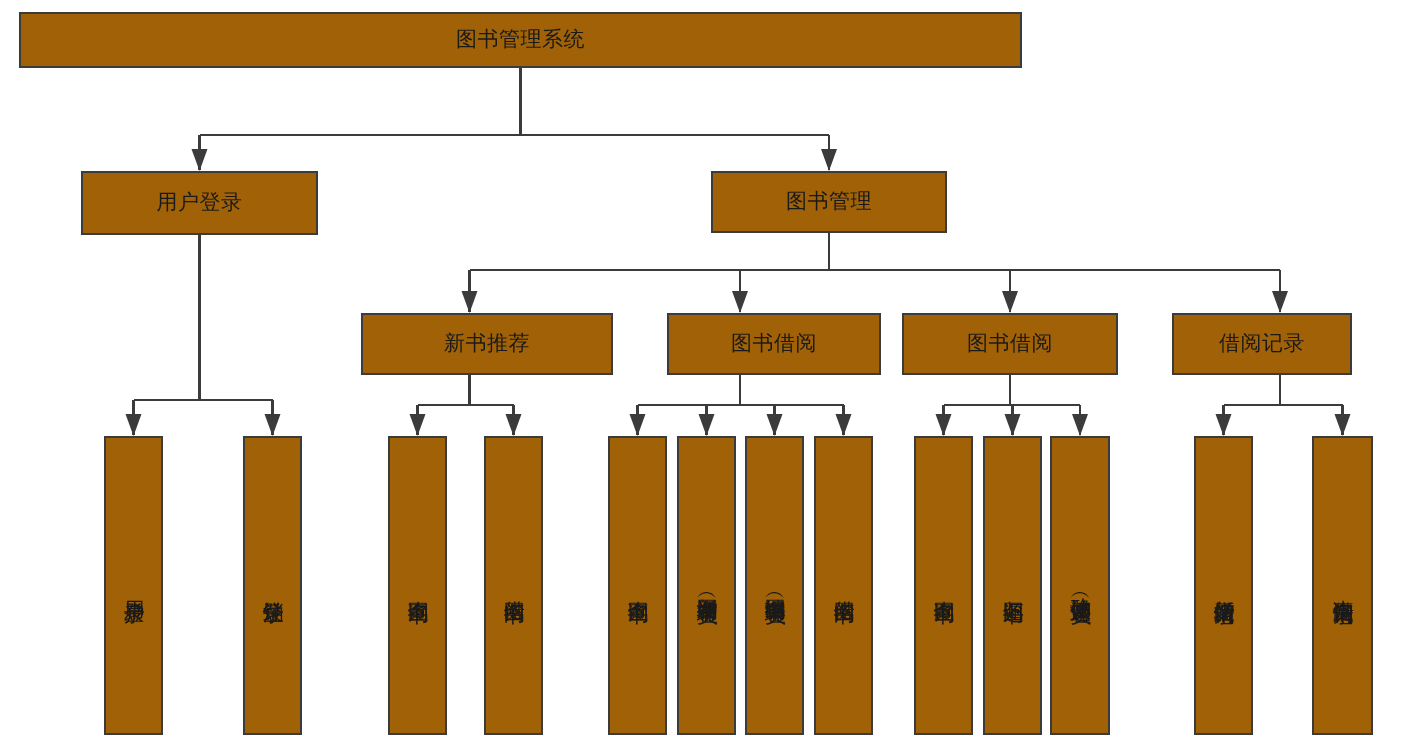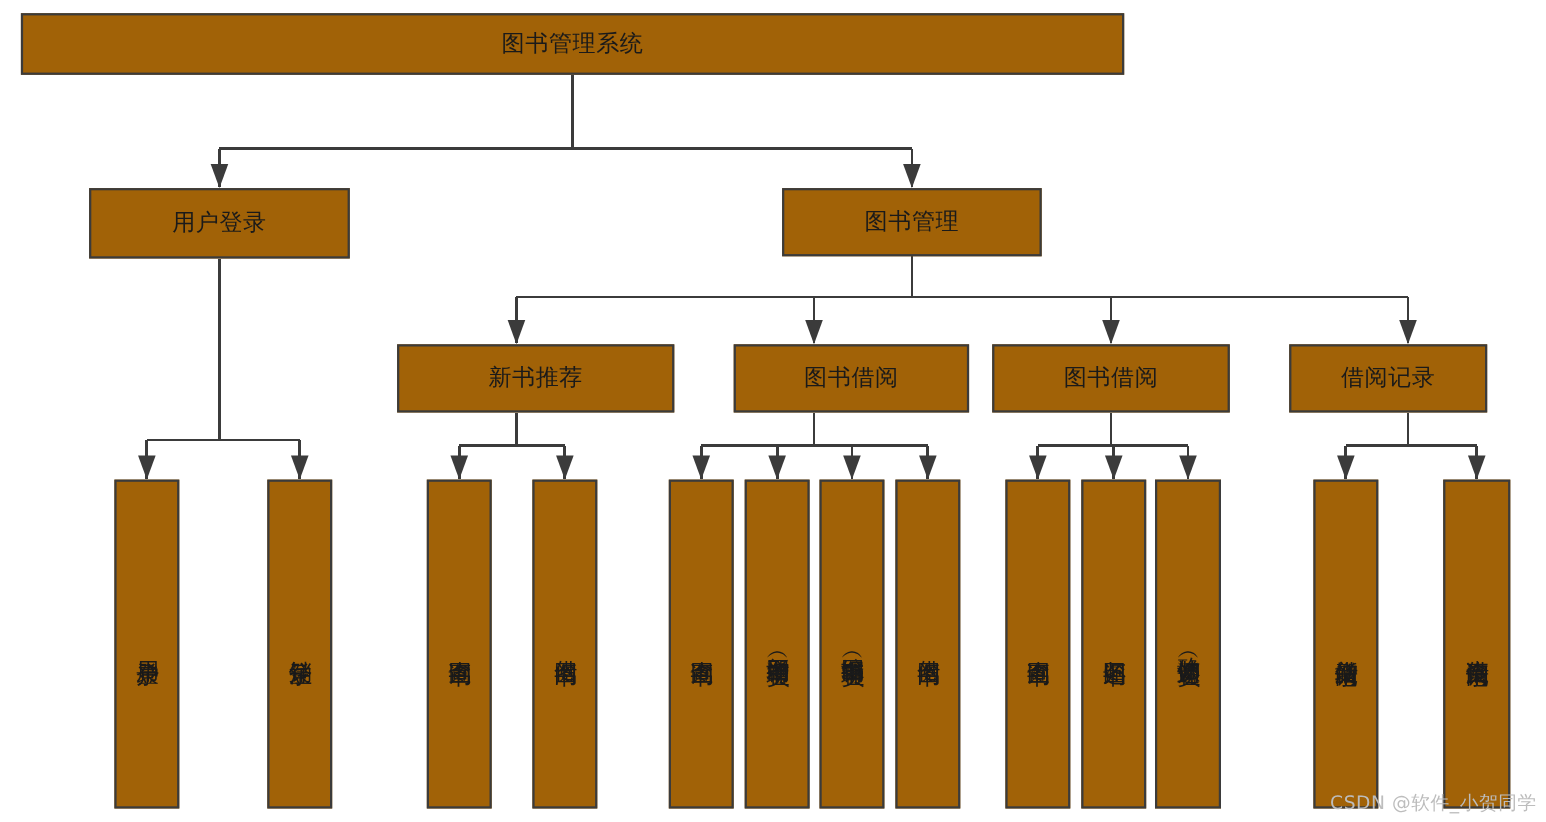--- a/index.html
+++ b/index.html
@@ -180,14 +180,13 @@
       <div class="node-box" style="left: 1050px; top: 436px; width: 60px; height: 299px;">
         <span class="node-label-v">确认归还（管理员）</span>
       </div>
       <div class="node-box" style="left: 1194px; top: 436px; width: 59px; height: 299px;">
         <span class="node-label-v">新增借阅记录</span>
       </div>
       <div class="node-box" style="left: 1312px; top: 436px; width: 61px; height: 299px;">
         <span class="node-label-v">查询借阅记录</span>
       </div>
     </div>
-  <div class="watermark">CSDN @软件_小贺同学</div>
 </div>
 
 </body></html>

